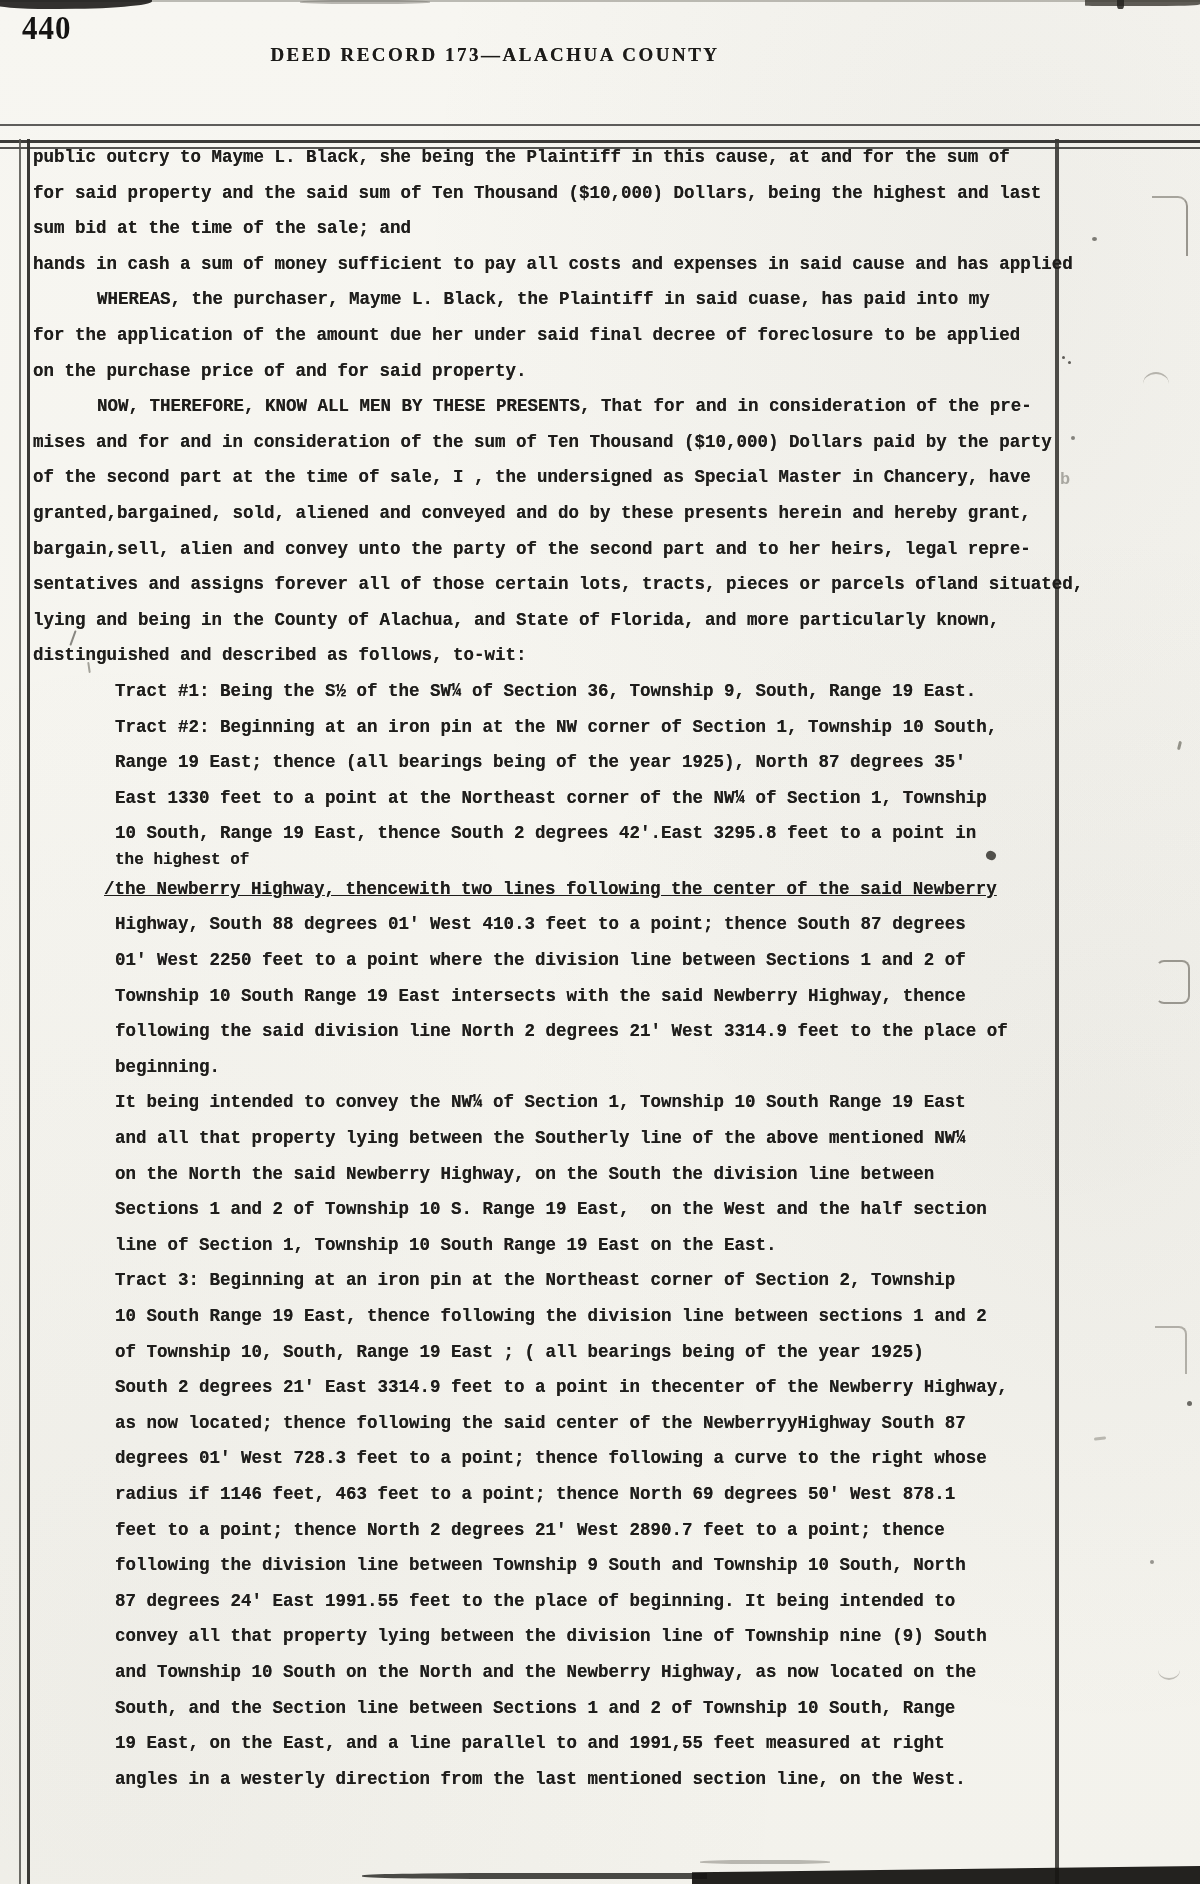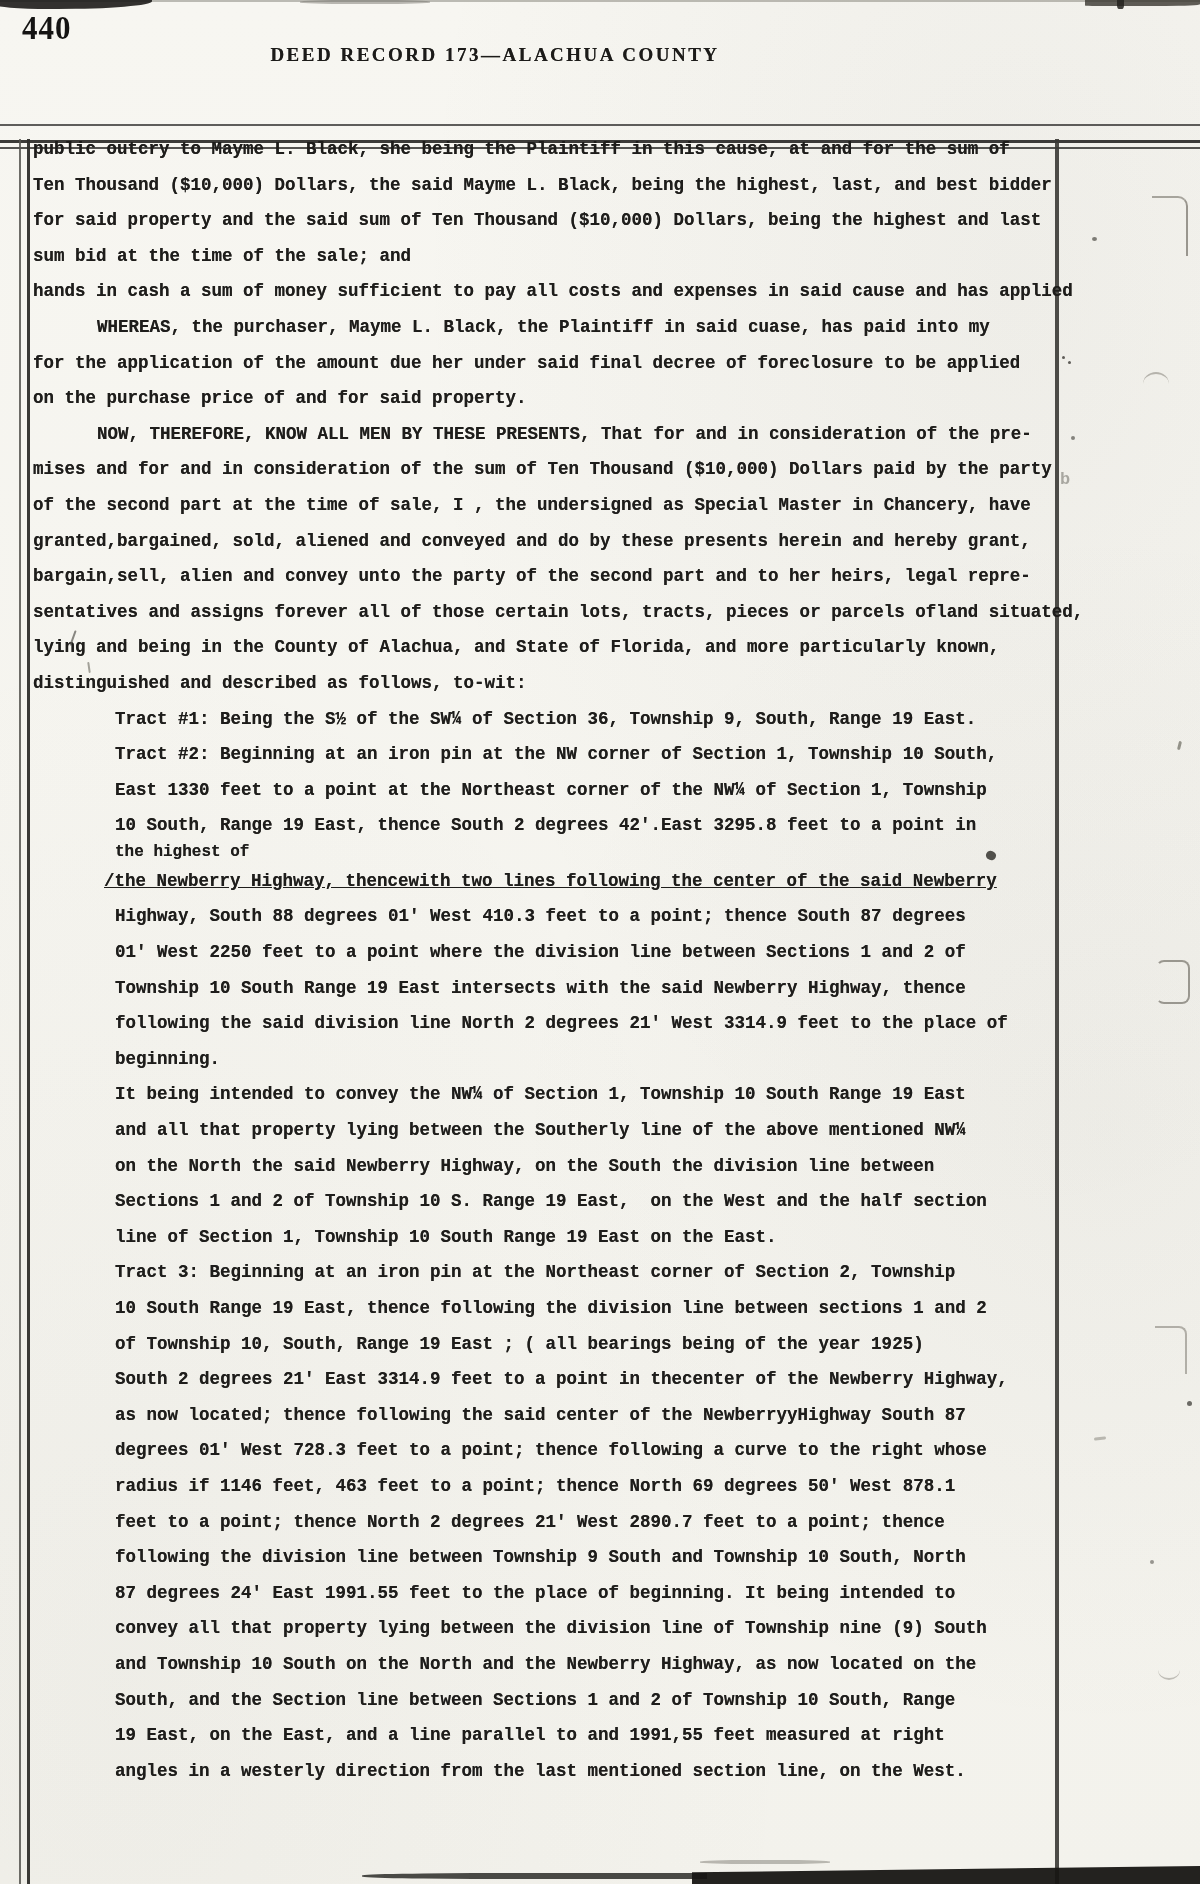--- a/index.html
+++ b/index.html
@@ -26,21 +26,21 @@
   
   .rule{position:absolute;left:0;width:1200px;background:#2b2a28;}
   .rule1{top:124px;height:2px;opacity:.75;}
   .rule2{top:140px;height:3px;opacity:.92;}
   .rule3{top:147px;height:2px;opacity:.8;}
   .vline{position:absolute;top:139px;bottom:0;}
   .vl-a{left:19px;width:2px;background:#55534f;opacity:.85;}
   .vl-b{left:27px;width:2.5px;background:#2f2e2b;opacity:.95;}
   .vr{left:1055px;width:3.5px;background:#3a3935;opacity:.9;}
   
-  .doc{position:absolute;left:33px;top:132px;width:1120px;z-index:2;}
+  .doc{position:absolute;left:33px;top:140px;width:1120px;z-index:2;}
   .ln{
     height:35.6px;line-height:35.6px;white-space:pre;
     font-family:"Liberation Mono", monospace;font-weight:bold;font-size:17.5px;
     color:#1e1d1b;text-shadow:0 0 .5px rgba(30,29,27,.75);
   }
   .ln.p{padding-left:64px;}
   .ln.t{padding-left:82px;}
   .ln.sl{padding-left:71px;text-decoration:underline;}
   .ln.ins{height:20px;line-height:16px;font-size:16px;padding-left:82px;}
   
@@ -81,37 +81,37 @@
 <div class="rule rule1"></div>
 <div class="rule rule2"></div>
 <div class="rule rule3"></div>
 
 <div class="vline vl-a"></div>
 <div class="vline vl-b"></div>
 <div class="vline vr"></div>
 
 <div class="doc" id="doc">
     <div class="ln i0">public outcry to Mayme L. Black, she being the Plaintiff in this cause, at and for the sum of</div>
-    <div class="ln i0">Ten Thousand ($10,000) Dollars, the said Mayme L. Black, being the highest, last, and best bidder</div>
     <div class="ln i0">for said property and the said sum of Ten Thousand ($10,000) Dollars, being the highest and last</div>
     <div class="ln i0">sum bid at the time of the sale; and</div>
     <div class="ln i0">hands in cash a sum of money sufficient to pay all costs and expenses in said cause and has applied</div>
     <div class="ln p">WHEREAS, the purchaser, Mayme L. Black, the Plaintiff in said cuase, has paid into my</div>
     <div class="ln i0">for the application of the amount due her under said final decree of foreclosure to be applied</div>
     <div class="ln i0">on the purchase price of and for said property.</div>
     <div class="ln p">NOW, THEREFORE, KNOW ALL MEN BY THESE PRESENTS, That for and in consideration of the pre-</div>
     <div class="ln i0">mises and for and in consideration of the sum of Ten Thousand ($10,000) Dollars paid by the party</div>
     <div class="ln i0">of the second part at the time of sale, I , the undersigned as Special Master in Chancery, have</div>
     <div class="ln i0">granted,bargained, sold, aliened and conveyed and do by these presents herein and hereby grant,</div>
     <div class="ln i0">bargain,sell, alien and convey unto the party of the second part and to her heirs, legal repre-</div>
     <div class="ln i0">sentatives and assigns forever all of those certain lots, tracts, pieces or parcels ofland situated,</div>
     <div class="ln i0">lying and being in the County of Alachua, and State of Florida, and more particularly known,</div>
     <div class="ln i0">distinguished and described as follows, to-wit:</div>
     <div class="ln t">Tract #1: Being the S½ of the SW¼ of Section 36, Township 9, South, Range 19 East.</div>
     <div class="ln t">Tract #2: Beginning at an iron pin at the NW corner of Section 1, Township 10 South,</div>
+    <div class="ln t">Range 19 East; thence (all bearings being of the year 1925), North 87 degrees 35'</div>
     <div class="ln t">East 1330 feet to a point at the Northeast corner of the NW¼ of Section 1, Township</div>
     <div class="ln t">10 South, Range 19 East, thence South 2 degrees 42'.East 3295.8 feet to a point in</div>
     <div class="ln ins">the highest of</div>
     <div class="ln sl">/the Newberry Highway, thencewith two lines following the center of the said Newberry</div>
     <div class="ln t">Highway, South 88 degrees 01' West 410.3 feet to a point; thence South 87 degrees</div>
     <div class="ln t">01' West 2250 feet to a point where the division line between Sections 1 and 2 of</div>
     <div class="ln t">Township 10 South Range 19 East intersects with the said Newberry Highway, thence</div>
     <div class="ln t">following the said division line North 2 degrees 21' West 3314.9 feet to the place of</div>
     <div class="ln t">beginning.</div>
     <div class="ln t">It being intended to convey the NW¼ of Section 1, Township 10 South Range 19 East</div>

